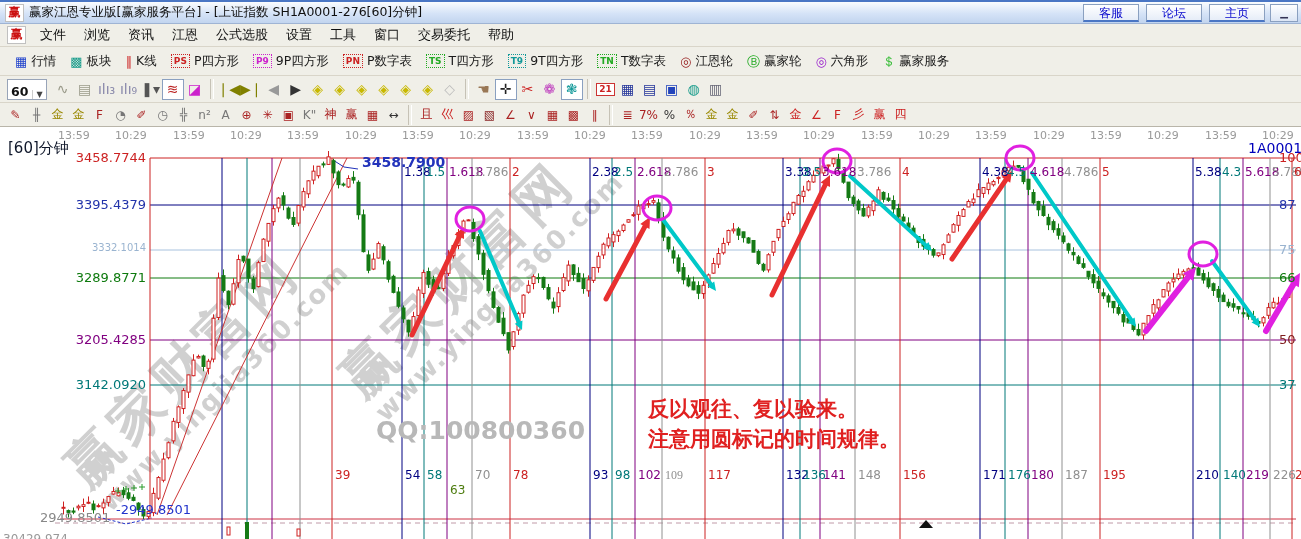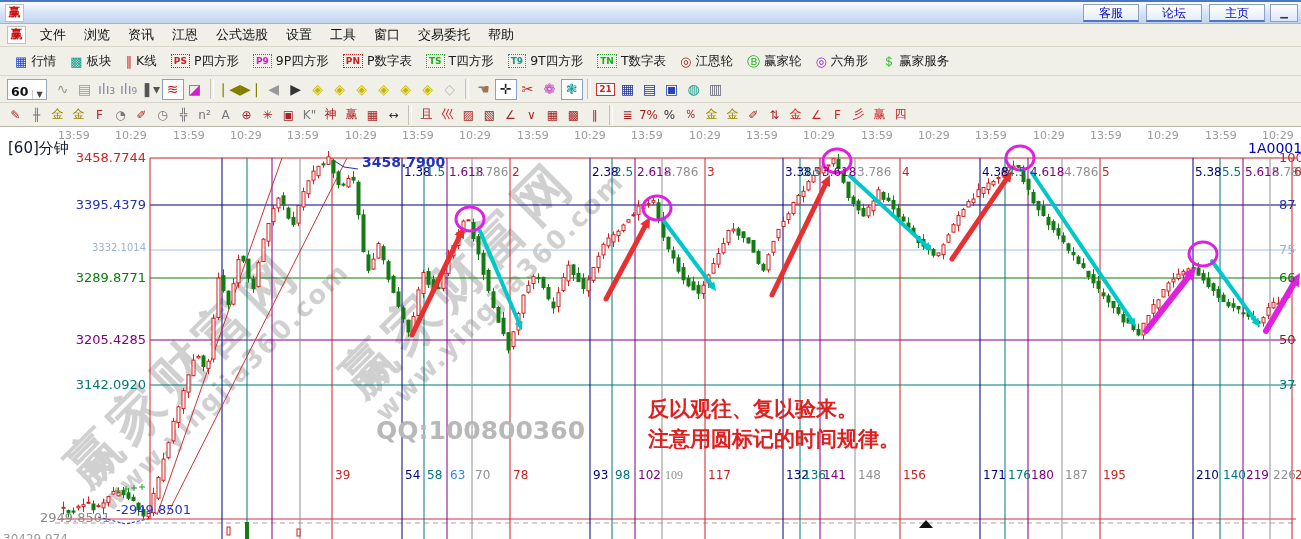--- a/index.html
+++ b/index.html
@@ -38,20 +38,21 @@
   .wm .big{font-size:54px;font-weight:bold;letter-spacing:7px;}
   .wm .small{font-size:26px;font-weight:bold;letter-spacing:2px;}
 </style>
 </head>
 <body>
 
 <div class="win">
 
   <div class="titlebar">
     <div class="logo">赢</div>
+    <div class="ttext">赢家江恩专业版[赢家服务平台] - [上证指数  SH1A0001-276[60]分钟]</div>
     <div class="tbtns" id="tbtns">
         <div class="tbtn">客服</div>
         <div class="tbtn">论坛</div>
         <div class="tbtn">主页</div>
       </div>
     <div class="wbtn">▁</div>
   </div>
 
   <div class="menubar" id="menubar">
     <div class="logo">赢</div>
@@ -840,21 +841,21 @@
       <div class="ov" style="left: 1279px; top: 143px; color: rgb(14, 122, 14); font-size: 13px;">66</div>
       <div class="ov" style="left: 44px; width: 102px; top: 205px; color: rgb(128, 0, 128); font-size: 13px; text-align: right;">3205.4285</div>
       <div class="ov" style="left: 1279px; top: 205px; color: #7f1d1d; font-size: 13px;">50</div>
       <div class="ov" style="left: 44px; width: 102px; top: 250px; color: rgb(0, 120, 120); font-size: 13px; text-align: right;">3142.0920</div>
       <div class="ov" style="left: 1279px; top: 250px; color: rgb(0, 120, 120); font-size: 13px;">37</div>
       <div class="ov" style="left: 335px; top: 341px; color: rgb(204, 34, 34); font-size: 12px;">39</div>
       <div class="ov" style="left: 405px; top: 341px; color: rgb(0, 0, 128); font-size: 12px;">54</div>
       <div class="ov" style="left: 404px; top: 38px; color: rgb(0, 0, 128); font-size: 12px;">1.38</div>
       <div class="ov" style="left: 427px; top: 341px; color: rgb(0, 120, 120); font-size: 12px;">58</div>
       <div class="ov" style="left: 426px; top: 38px; color: rgb(0, 120, 120); font-size: 12px;">1.5</div>
-      <div class="ov" style="left: 450px; top: 341px; color: #3b82f6; font-size: 12px;">63</div>
+      <div class="ov" style="left: 450px; top: 356px; color: #4d7c0f; font-size: 12px;">63</div>
       <div class="ov" style="left: 449px; top: 38px; color: rgb(128, 0, 128); font-size: 12px;">1.618</div>
       <div class="ov" style="left: 475px; top: 341px; color: rgb(144, 144, 144); font-size: 12px;">70</div>
       <div class="ov" style="left: 474px; top: 38px; color: rgb(144, 144, 144); font-size: 12px;">1.786</div>
       <div class="ov" style="left: 513px; top: 341px; color: rgb(204, 34, 34); font-size: 12px;">78</div>
       <div class="ov" style="left: 512px; top: 38px; color: rgb(204, 34, 34); font-size: 12px;">2</div>
       <div class="ov" style="left: 593px; top: 341px; color: rgb(0, 0, 128); font-size: 12px;">93</div>
       <div class="ov" style="left: 592px; top: 38px; color: rgb(0, 0, 128); font-size: 12px;">2.38</div>
       <div class="ov" style="left: 615px; top: 341px; color: rgb(0, 120, 120); font-size: 12px;">98</div>
       <div class="ov" style="left: 614px; top: 38px; color: rgb(0, 120, 120); font-size: 12px;">2.5</div>
       <div class="ov" style="left: 638px; top: 341px; color: rgb(128, 0, 128); font-size: 12px;">102</div>
@@ -879,21 +880,21 @@
       <div class="ov" style="left: 1007px; top: 38px; color: rgb(0, 120, 120); font-size: 12px;">4.5</div>
       <div class="ov" style="left: 1031px; top: 341px; color: rgb(128, 0, 128); font-size: 12px;">180</div>
       <div class="ov" style="left: 1030px; top: 38px; color: rgb(128, 0, 128); font-size: 12px;">4.618</div>
       <div class="ov" style="left: 1065px; top: 341px; color: rgb(144, 144, 144); font-size: 12px;">187</div>
       <div class="ov" style="left: 1064px; top: 38px; color: rgb(144, 144, 144); font-size: 12px;">4.786</div>
       <div class="ov" style="left: 1103px; top: 341px; color: rgb(204, 34, 34); font-size: 12px;">195</div>
       <div class="ov" style="left: 1102px; top: 38px; color: rgb(204, 34, 34); font-size: 12px;">5</div>
       <div class="ov" style="left: 1196px; top: 341px; color: rgb(0, 0, 128); font-size: 12px;">210</div>
       <div class="ov" style="left: 1195px; top: 38px; color: rgb(0, 0, 128); font-size: 12px;">5.38</div>
       <div class="ov" style="left: 1223px; top: 341px; color: rgb(0, 120, 120); font-size: 12px;">140</div>
-      <div class="ov" style="left: 1222px; top: 38px; color: rgb(0, 120, 120); font-size: 12px;">5.5</div>
+      <div class="ov" style="left: 1222px; top: 38px; color: rgb(0, 120, 120); font-size: 12px;">4.3</div>
       <div class="ov" style="left: 1246px; top: 341px; color: rgb(128, 0, 128); font-size: 12px;">219</div>
       <div class="ov" style="left: 1245px; top: 38px; color: rgb(128, 0, 128); font-size: 12px;">5.618</div>
       <div class="ov" style="left: 1273px; top: 341px; color: rgb(144, 144, 144); font-size: 12px;">226</div>
       <div class="ov" style="left: 1272px; top: 38px; color: rgb(144, 144, 144); font-size: 12px;">5.786</div>
       <div class="ov" style="left: 1295px; top: 341px; color: rgb(204, 34, 34); font-size: 12px;">234</div>
       <div class="ov" style="left: 1294px; top: 38px; color: rgb(204, 34, 34); font-size: 12px;">6</div>
     </div>
 
 </div>
 

